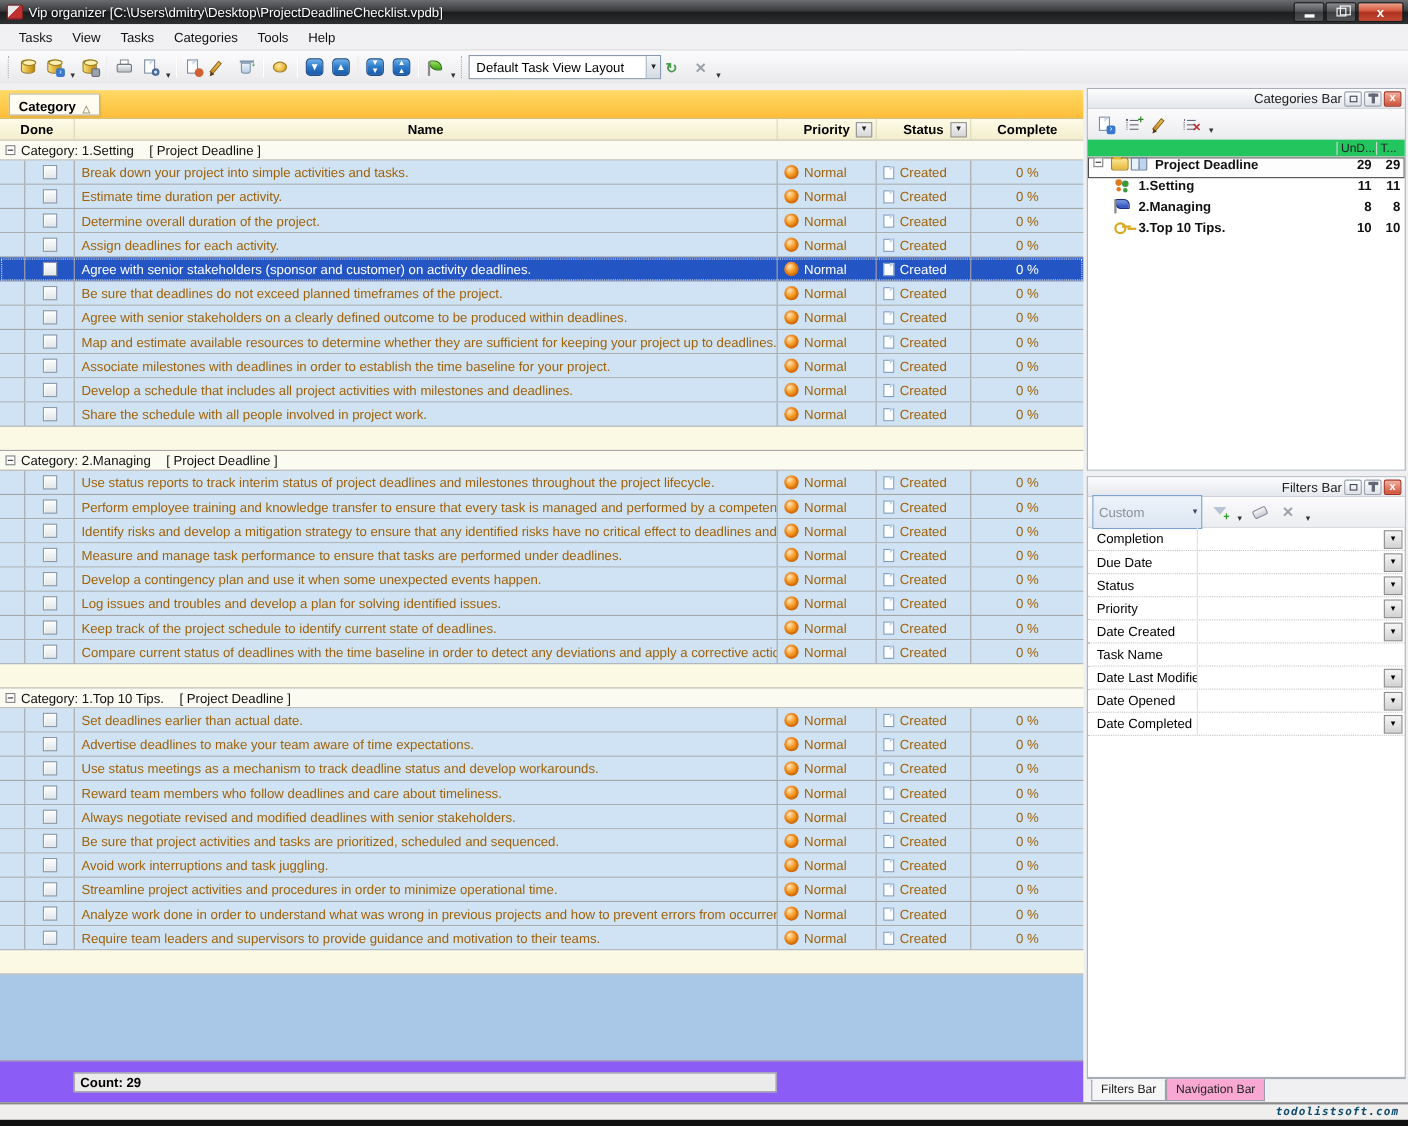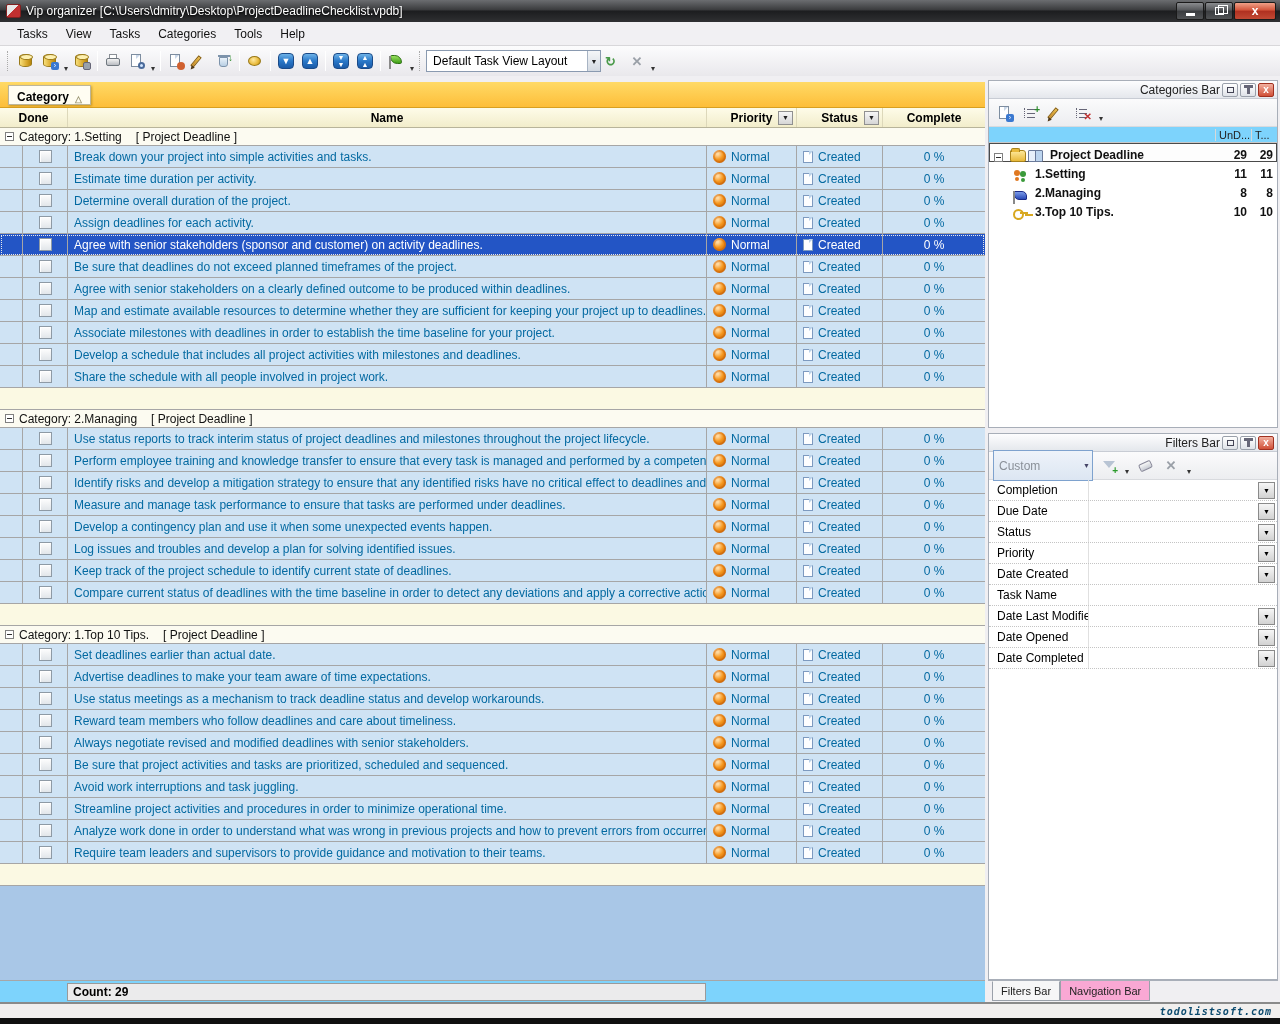--- a/index.html
+++ b/index.html
@@ -70,35 +70,35 @@
   .gh-cell { display:flex; align-items:center; justify-content:center; font-weight:bold; border-right:1px solid #ddd8ba; position:relative; }
   .gh-done { grid-column:1/3; }
   .filter-btn { position:absolute; right:3px; width:15px; height:14px; background:linear-gradient(#f6f6f6,#d6d6d6); border:1px solid #909090; font-size:7px; color:#222; display:flex; align-items:center; justify-content:center; }
 
   
   .grid-body { flex:0 0 auto; background:#fff; }
   .group-row { height:18px; background:#fcfbf1; border-bottom:1px solid #a6a6a6; display:flex; align-items:center; font-size:12px; color:#111; }
   .expander { width:9px; height:9px; border:1px solid #808080; background:#fff; margin:0 5px 0 5px; position:relative; flex:0 0 auto; }
   .expander:before { content:""; position:absolute; left:1px; top:3px; width:5px; height:1px; background:#303030; }
   .group-label { margin-right:14px; }
-  .task-row { height:22px; display:grid; grid-template-columns:23px 45px 639px 90px 86px 102px; background:#cfe3f4; border-bottom:1px solid #a6a6a6; color:#0369a1; }
+  .task-row { height:22px; display:grid; grid-template-columns:23px 45px 639px 90px 86px 102px; background:#cfe3f4; border-bottom:1px solid #a6a6a6; color:#a16207; }
   .cell { display:flex; align-items:center; border-right:1px solid #a6a6a6; overflow:hidden; white-space:nowrap; }
   .cell.gutter { border-right:1px solid #a6a6a6; }
   .cell.done { justify-content:center; }
   .cell.name { padding-left:6px; }
   .cell.priority, .cell.status { padding-left:6px; gap:5px; }
   .cell.complete { justify-content:center; }
   .task-row.selected { background:#2355c5; color:#fff; outline:1px dotted #e8e8e8; outline-offset:-2px; }
   .checkbox { width:13px; height:13px; background:linear-gradient(#fdfdfd,#e2e6ea); border:1px solid #8e9aa5; box-shadow:inset 1px 1px 0 #fff; }
   .prio-icon { width:13px; height:13px; border-radius:50%; background:radial-gradient(circle at 35% 30%,#ffd9a0 8%,#f5971e 45%,#b35508); box-shadow:inset 0 0 0 2px rgba(200,90,0,.35); flex:0 0 auto; }
   .doc-icon { width:10px; height:12px; background:#fdfeff; border:1px solid #7d9ac0; position:relative; flex:0 0 auto; }
   .doc-icon:before { content:""; position:absolute; right:-1px; top:-1px; border-left:4px solid #b8d0e8; border-bottom:4px solid transparent; }
   .group-filler { height:22px; background:#fbf9e3; border-bottom:1px solid #a6a6a6; }
   .grid-bottom-filler { flex:1; background:#a9c7e7; }
-  .count-row { height:22px; background:#7dd3fc; border-top:1px solid #a6a6a6; display:flex; align-items:center; flex:0 0 auto; }
+  .count-row { height:38px; background:#8b5cf6; border-top:1px solid #a6a6a6; display:flex; align-items:center; flex:0 0 auto; }
   .count-box { margin-left:67px; width:639px; height:18px; background:#ebebec; border:1px solid #9a9a9a; display:flex; align-items:center; padding-left:5px; font-weight:bold; }
 
   
   .panel { background:#fff; border:1px solid #a8aeb8; display:flex; flex-direction:column; }
   .panel-cats { height:348px; flex:0 0 auto; }
   .panel-gap { height:5px; background:#f0eff2; flex:0 0 auto; }
   .panel-filters { flex:1; min-height:0; }
   .panel-header { height:18px; background:linear-gradient(#fdfdfe,#e4e7ec); border-bottom:1px solid #c8ccd4; display:flex; align-items:center; padding:0 3px 0 7px; flex:0 0 auto; }
   .panel-title { flex:1; font-size:12px; color:#222;text-align:right; }
   .ph-btn { width:16px; height:14px; margin-left:2px; display:flex; align-items:center; justify-content:center; border:1px solid #9aa0aa; border-radius:2px; background:linear-gradient(#fff,#dfe2e8); }
@@ -106,26 +106,26 @@
   .gl-restore { width:7px; height:6px; border:1px solid #445; }
   .gl-pin { width:3px; height:9px; background:#667; position:relative; }
   .gl-pin:before { content:""; position:absolute; left:-3px; top:0; width:9px; height:3px; background:#667; }
   .panel-toolbar { height:28px; display:flex; align-items:center; padding-left:4px; border-bottom:1px solid #d8dade; background:linear-gradient(#fbfbfc,#ecedf0); flex:0 0 auto; gap:2px; }
   .pt-btn { width:24px; height:22px; display:flex; align-items:center; justify-content:center; }
   .tree-plus { position:absolute; right:0; top:0; color:#2a8a2a; font-size:10px; font-weight:bold; }
   .red-x { color:#c03030; font-size:10px; font-weight:bold; position:absolute; right:0; bottom:0; }
   .lines3 { position:absolute; left:2px; top:4px; width:10px; height:10px; border-left:1px dotted #667; }
   .lines3:before { content:""; position:absolute; left:2px; top:1px; width:8px; height:1px; background:#667; box-shadow:0 4px 0 #667, 0 8px 0 #667; }
 
-  .tree-colhdr { height:16px; display:flex; align-items:center; border-bottom:1px solid #c8c8c8; background:#7dd3fc; font-size:11px; color:#222; flex:0 0 auto; }
+  .tree-colhdr { height:16px; display:flex; align-items:center; border-bottom:1px solid #c8c8c8; background:#22c55e; font-size:11px; color:#222; flex:0 0 auto; }
   .tree-colhdr .spacer { flex:1; }
   .tc-cell { width:36px; border-left:1px solid #d8d8d8; padding-right:2px; text-align:left; padding-left:3px; overflow:hidden; white-space:nowrap; }
   .tc-cell.c2 { width:26px; }
   .tree { flex:1; overflow:hidden; }
-  .tree-row { height:19px; display:flex; align-items:flex-end; font-weight:bold; color:#111; }
+  .tree-row { height:19px; display:flex; align-items:flex-start; font-weight:bold; color:#111; }
   .tree-row .lbl { flex:1; overflow:hidden; white-space:nowrap; padding-left:4px; }
   .tree-row .cnt { width:36px; text-align:right; padding-right:4px; }
   .tree-row .cnt.c2 { width:26px; }
   .tree-row.selected { outline:1px solid #4a4a4a; outline-offset:-1px; background:#fdfdfd; }
   .tree-indent { width:24px; flex:0 0 auto; }
   .folder { width:16px; height:12px; background:linear-gradient(#fde89a,#e8b93a); border:1px solid #a8821a; border-radius:1px 3px 2px 2px; position:relative; margin:0 2px; flex:0 0 auto; }
   .folder:before { content:""; position:absolute; left:0; top:-3px; width:7px; height:3px; background:#e8b93a; border:1px solid #a8821a; border-bottom:none; border-radius:2px 2px 0 0; }
   .book { width:15px; height:12px; background:linear-gradient(100deg,#e8f0fa 50%,#bcd4ee 50%); border:1px solid #6a7a9a; border-radius:1px; position:relative; margin-right:3px; flex:0 0 auto; }
   .book:before { content:""; position:absolute; left:6px; top:0; width:1px; height:100%; background:#6a7a9a; }
   .ppl { width:15px; height:12px; position:relative; margin-right:3px; flex:0 0 auto; }

